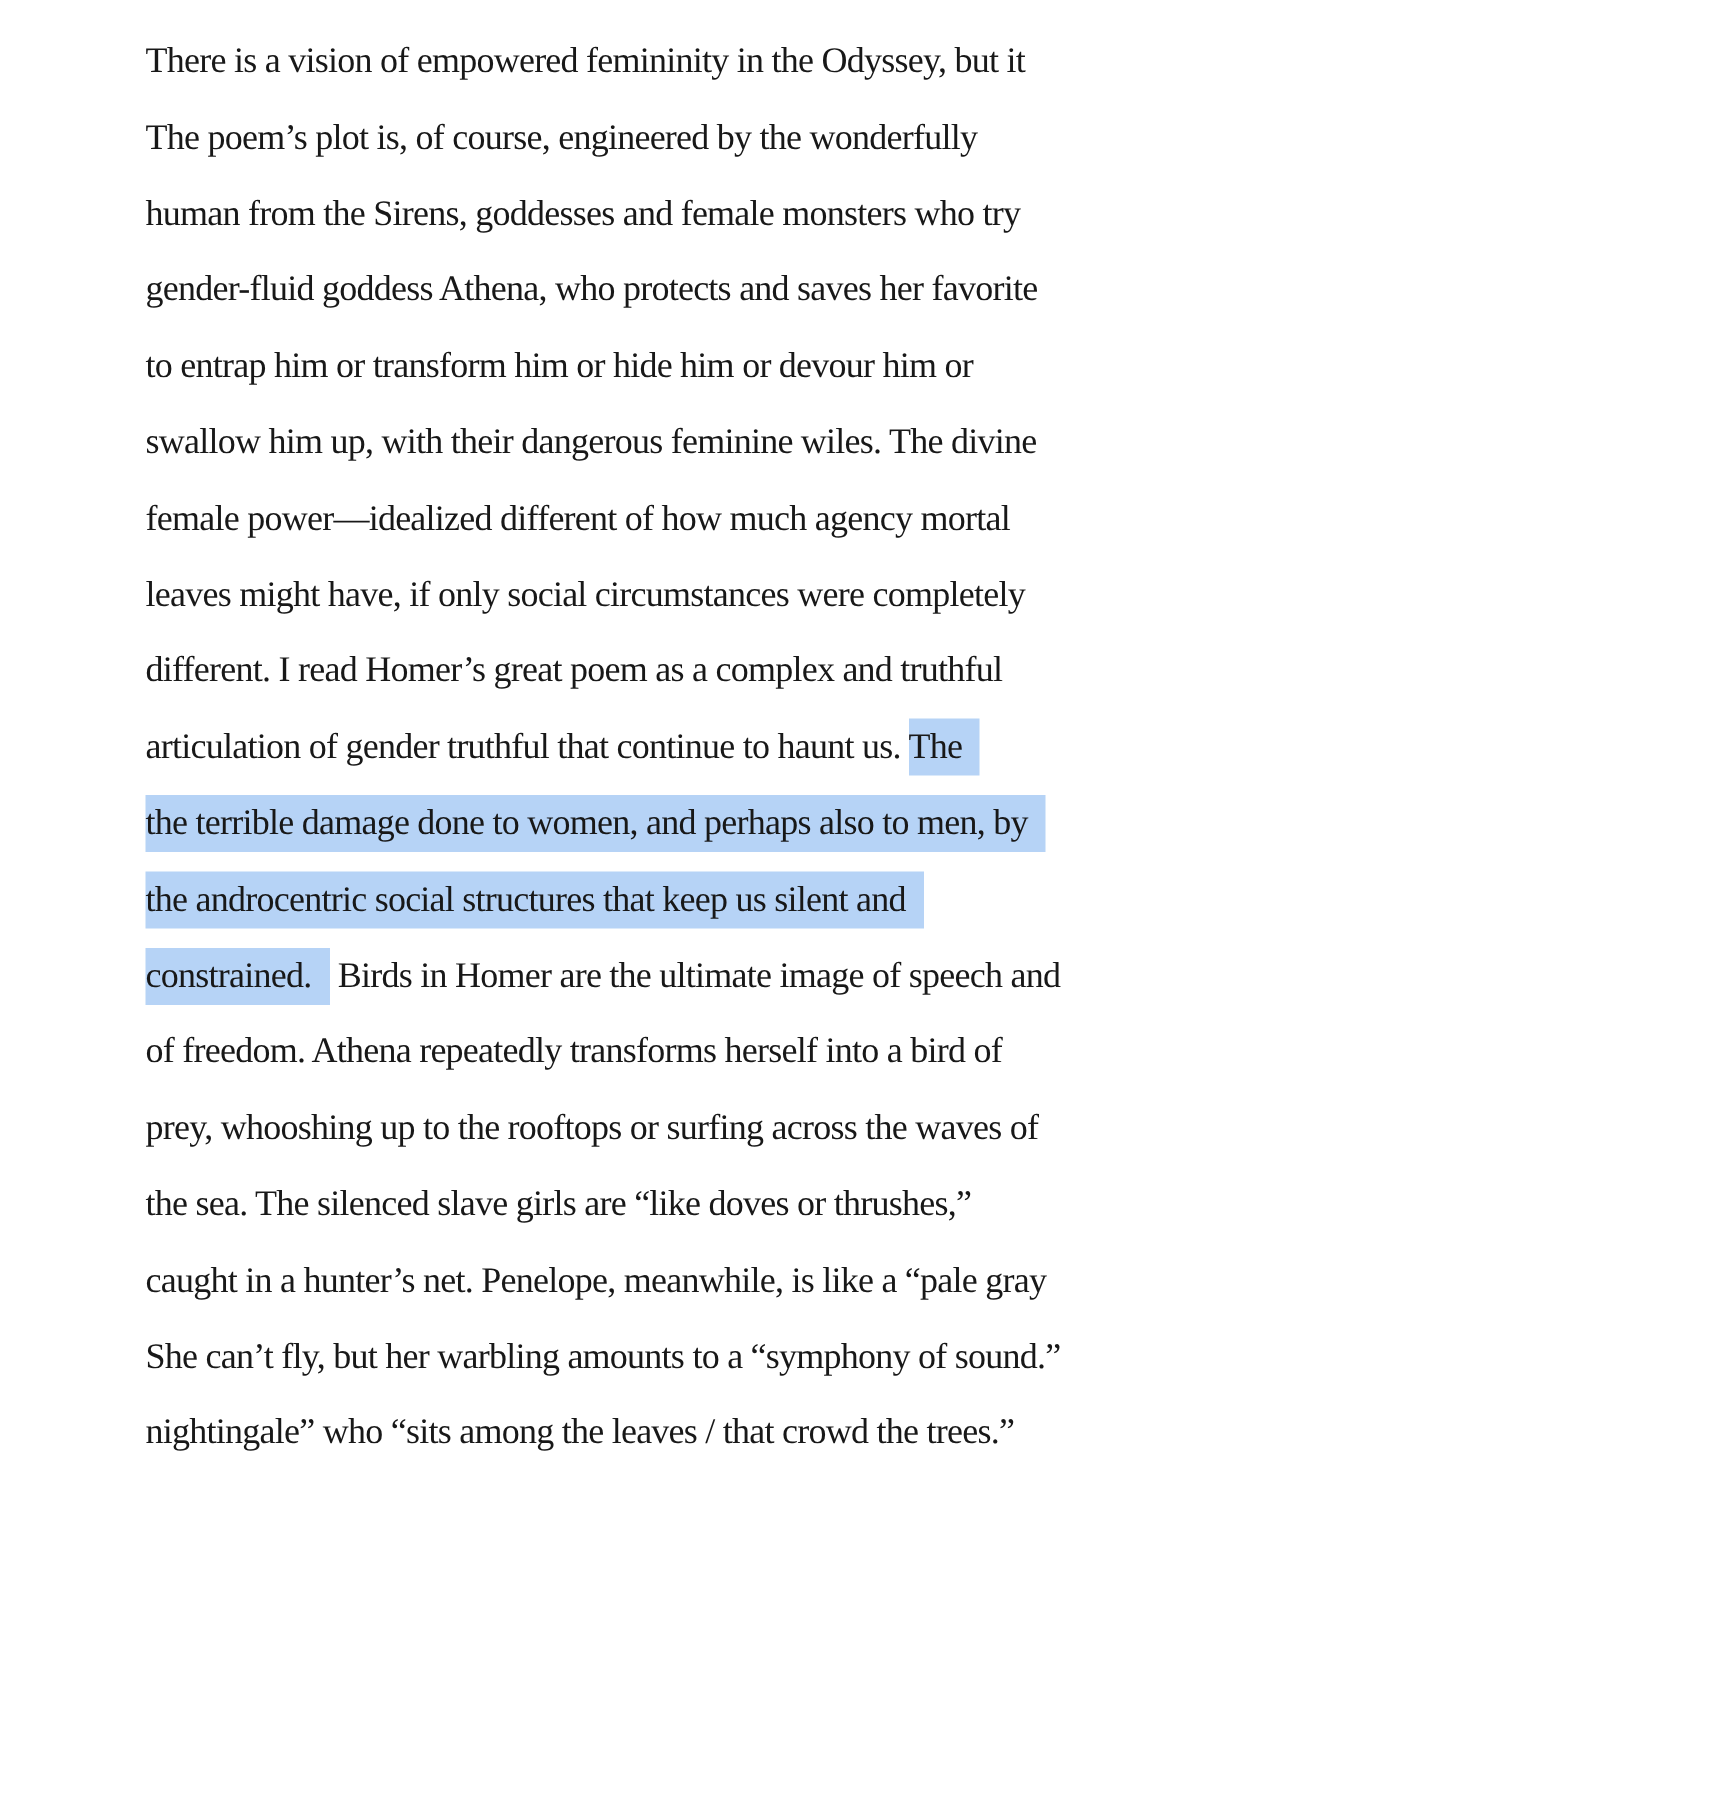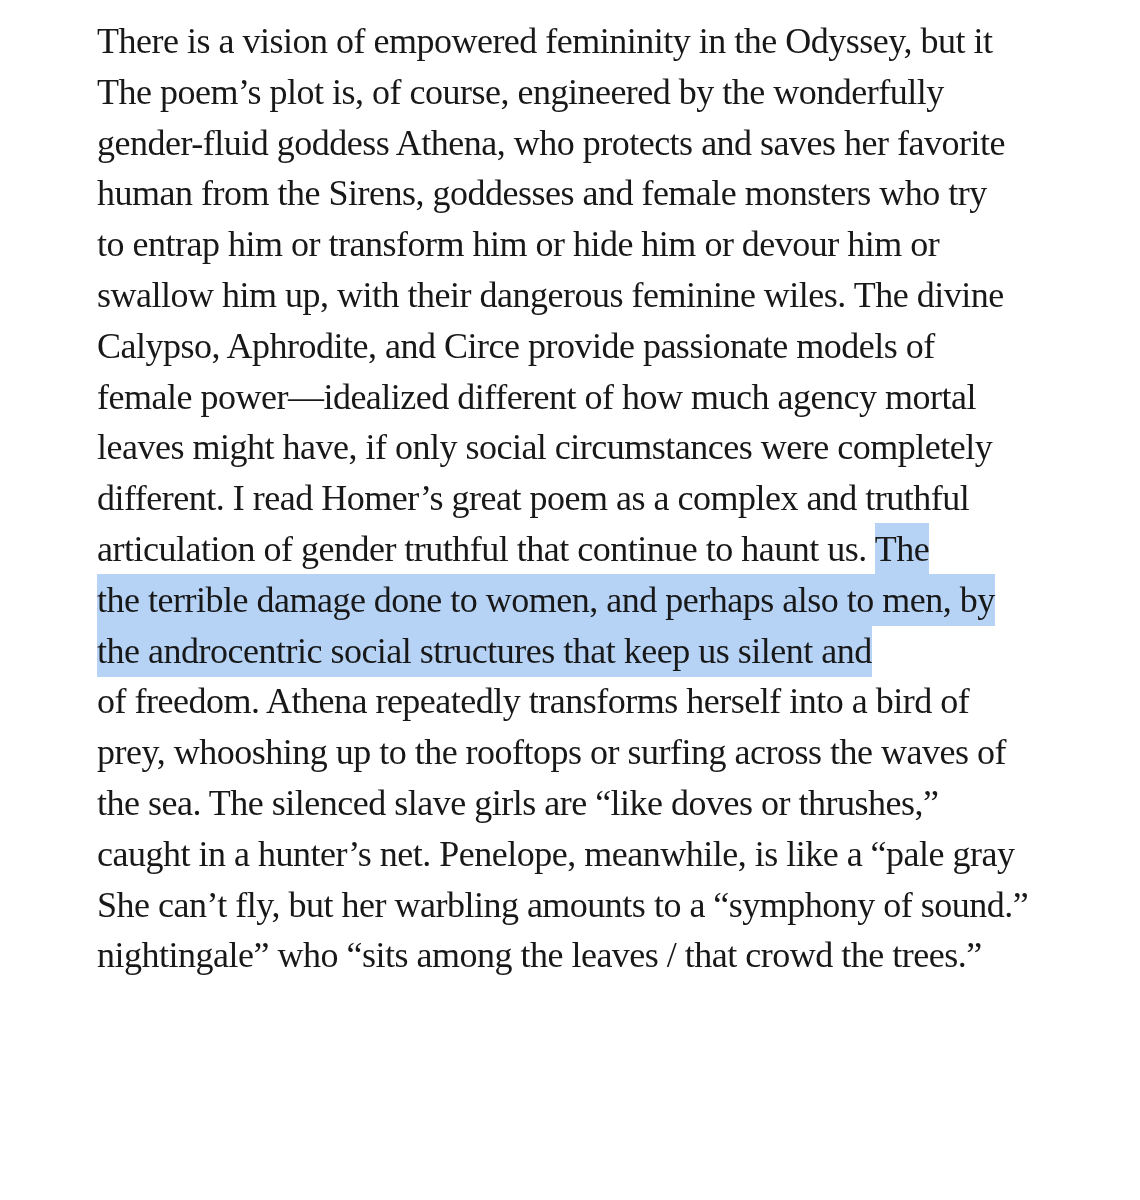--- a/index.html
+++ b/index.html
@@ -15,54 +15,54 @@
   }
   .page {
     position: absolute;
     inset: 0;
   }
   .text-block {
     position: absolute;
     left: 97px;
     top: 16px;
     font-family: "Liberation Serif", "DejaVu Serif", serif;
-    font-size: 36px;
+    font-size: 24px;
     line-height: 50.8px;
     letter-spacing: -0.5px;
     color: var(--text-color, #181818);
   }
   .line {
     white-space: pre;
     height: 50.8px;
   }
   .hl {
     background-color: var(--sel-color, #b6d3f6);
     padding-top: 6px;
     padding-bottom: 6px;
-    padding-right: 0;
+    padding-right: 12px;
   }
 </style>
 </head>
 <body>
 
 <div class="page">
   <div class="text-block">
       <div class="line"><span>There is a vision of empowered femininity in the Odyssey, but it</span></div>
       <div class="line"><span>The poem’s plot is, of course, engineered by the wonderfully</span></div>
+      <div class="line"><span>human from the Sirens, goddesses and female monsters who try</span></div>
       <div class="line"><span>gender-fluid goddess Athena, who protects and saves her favorite</span></div>
-      <div class="line"><span>human from the Sirens, goddesses and female monsters who try</span></div>
       <div class="line"><span>to entrap him or transform him or hide him or devour him or</span></div>
       <div class="line"><span>swallow him up, with their dangerous feminine wiles. The divine</span></div>
-      <div class="line"><span>Calypso, Aphrodite, and Circe provide passionate models of</span></div>
       <div class="line"><span>female power—idealized different of how much agency mortal</span></div>
       <div class="line"><span>leaves might have, if only social circumstances were completely</span></div>
       <div class="line"><span>different. I read Homer’s great poem as a complex and truthful</span></div>
       <div class="line"><span>articulation of gender truthful that continue to haunt us. </span><span class="hl">The</span></div>
       <div class="line"><span class="hl">the terrible damage done to women, and perhaps also to men, by</span></div>
       <div class="line"><span class="hl">the androcentric social structures that keep us silent and</span></div>
+      <div class="line"><span class="hl">constrained.</span><span> Birds in Homer are the ultimate image of speech and</span></div>
       <div class="line"><span>of freedom. Athena repeatedly transforms herself into a bird of</span></div>
       <div class="line"><span>prey, whooshing up to the rooftops or surfing across the waves of</span></div>
       <div class="line"><span>the sea. The silenced slave girls are “like doves or thrushes,”</span></div>
       <div class="line"><span>caught in a hunter’s net. Penelope, meanwhile, is like a “pale gray</span></div>
       <div class="line"><span>She can’t fly, but her warbling amounts to a “symphony of sound.”</span></div>
       <div class="line"><span>nightingale” who “sits among the leaves / that crowd the trees.”</span></div>
     </div>
 </div>
 
 </body></html>

